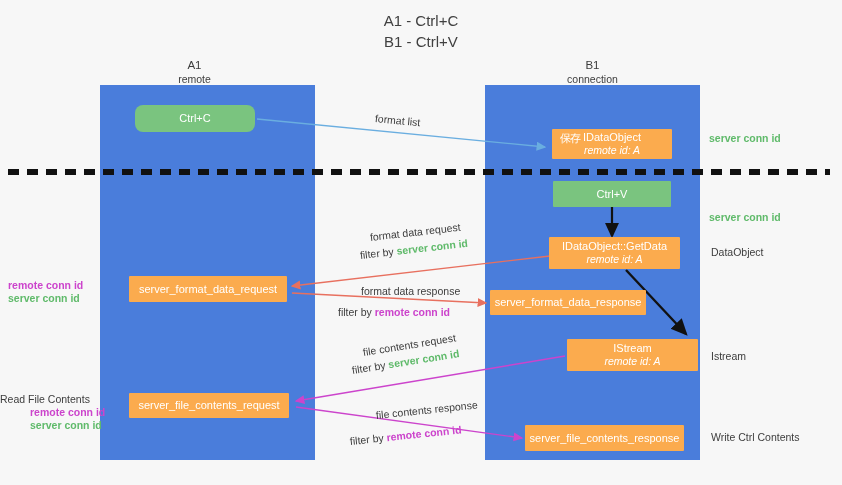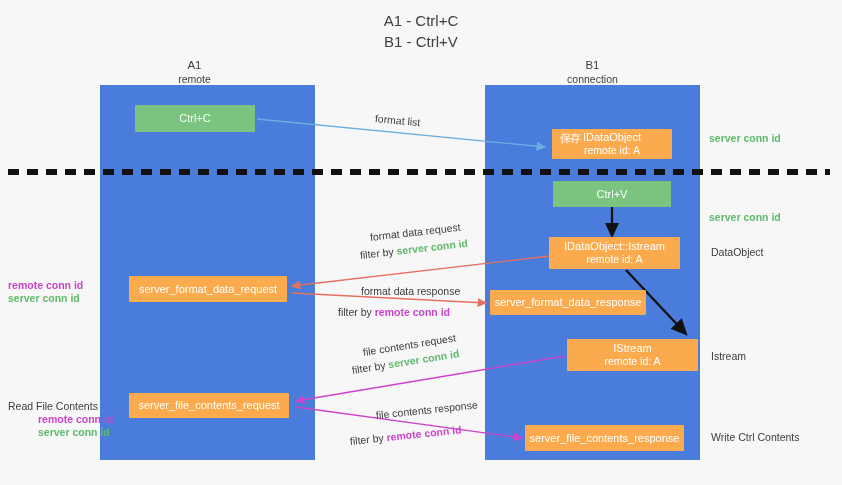--- a/index.html
+++ b/index.html
@@ -61,21 +61,21 @@
     align-items: center;
     justify-content: center;
     color: #ffffff;
     font-size: 11px;
     line-height: 13px;
     text-align: center;
     border-radius: 1px;
   }
   .node.green { background: #7ac47f; }
   .node.orange { background: #fbab4e; }
-  .node .ln2 { font-size: 10.5px; }
+  .node .ln2 { font-size: 10.5px; font-style: italic; }
 
   
   .node .cjk-overlay {
     position: absolute;
     left: 8px;
     top: 3px;
     font-size: 11px;
     color: #ffffff;
     letter-spacing: -1px;
   }
@@ -159,36 +159,36 @@
 
     <line x1="550" y1="256" x2="292" y2="286" stroke="#e8705f" stroke-width="1.4" marker-end="url(#ah-red)"></line>
 
     <line x1="292" y1="293" x2="486" y2="303" stroke="#e8705f" stroke-width="1.4" marker-end="url(#ah-red)"></line>
 
     <line x1="565" y1="356" x2="296" y2="401" stroke="#cc44cc" stroke-width="1.4" marker-end="url(#ah-magenta)"></line>
 
     <line x1="296" y1="407" x2="522" y2="438" stroke="#cc44cc" stroke-width="1.4" marker-end="url(#ah-magenta)"></line>
   </svg>
 
-  <div class="node green" style="left:135px; top:105px; width:120px; height:27px;">
+  <div class="node green" style="left:135px; top:105px; width:120px; height:27px;border-radius:8px;">
     <div>Ctrl+C</div>
   </div>
 
   <div class="node orange" style="left:552px; top:129px; width:120px; height:30px; position:absolute;">
     <span class="cjk-overlay">保存</span>
     <div>IDataObject</div>
     <div class="ln2">remote id: A</div>
   </div>
 
   <div class="node green" style="left:553px; top:181px; width:118px; height:26px;">
     <div>Ctrl+V</div>
   </div>
 
   <div class="node orange" style="left:549px; top:237px; width:131px; height:32px;">
-    <div>IDataObject::Istream</div>
+    <div>IDataObject::GetData</div>
     <div class="ln2">remote id: A</div>
   </div>
 
   <div class="node orange" style="left:129px; top:276px; width:158px; height:26px;">
     <div>server_format_data_request</div>
   </div>
 
   <div class="node orange" style="left:490px; top:290px; width:156px; height:25px;">
     <div>server_format_data_response</div>
   </div>
@@ -230,21 +230,21 @@
   <div class="edge-label rot" style="left:350px; top:435px; transform:rotate(-6deg);">
     <span class="plain">filter by</span>
     <span class="conn-magenta">remote conn id</span>
   </div>
 
   <div class="side-note" style="left:8px; top:279px;">
     <div class="conn-magenta">remote conn id</div>
     <div class="conn-green">server conn id</div>
   </div>
 
-  <div class="side-note" style="left:8px; top:393px;margin-top:7px;">
+  <div class="side-note" style="left:0; top:393px;">
     <div class="plain">Read File Contents</div>
     <div class="conn-magenta" style="margin-left:30px;">remote conn id</div>
     <div class="conn-green" style="margin-left:30px;">server conn id</div>
   </div>
 
   <div class="right-note green" style="left:709px; top:132px;">server conn id</div>
   <div class="right-note green" style="left:709px; top:211px;">server conn id</div>
   <div class="right-note" style="left:711px; top:246px;">DataObject</div>
   <div class="right-note" style="left:711px; top:350px;">Istream</div>
   <div class="right-note" style="left:711px; top:431px;">Write Ctrl Contents</div>

